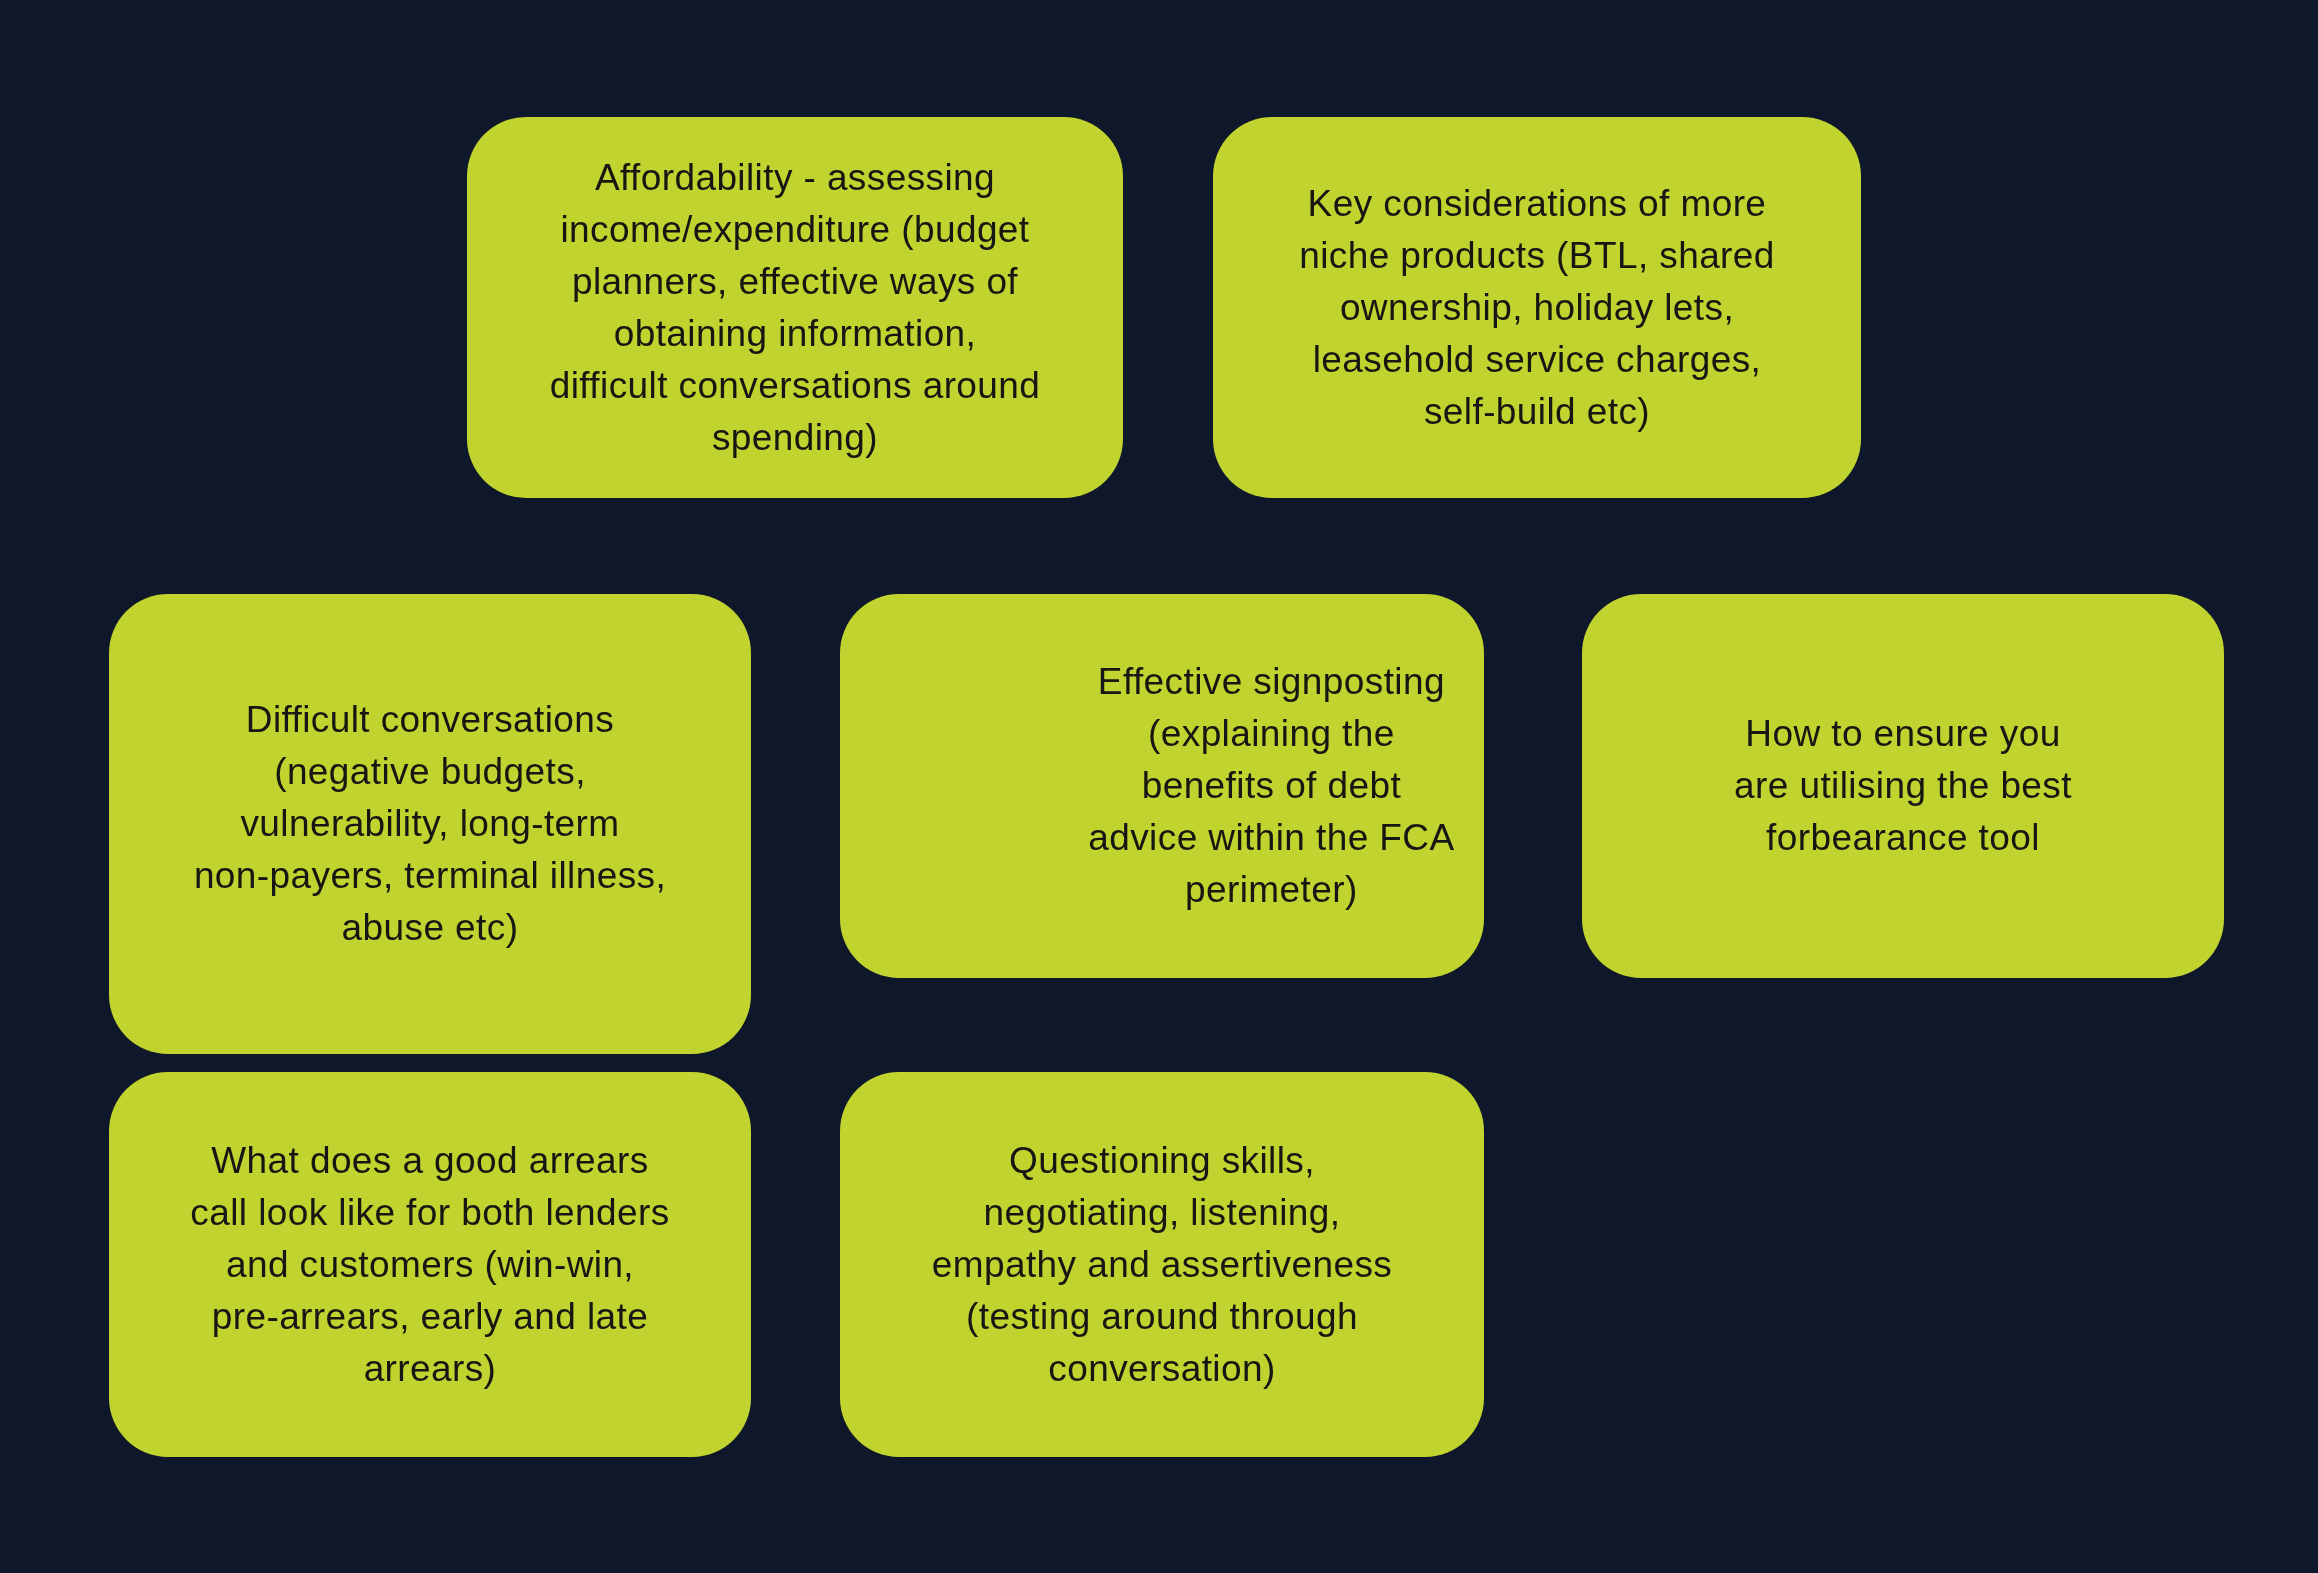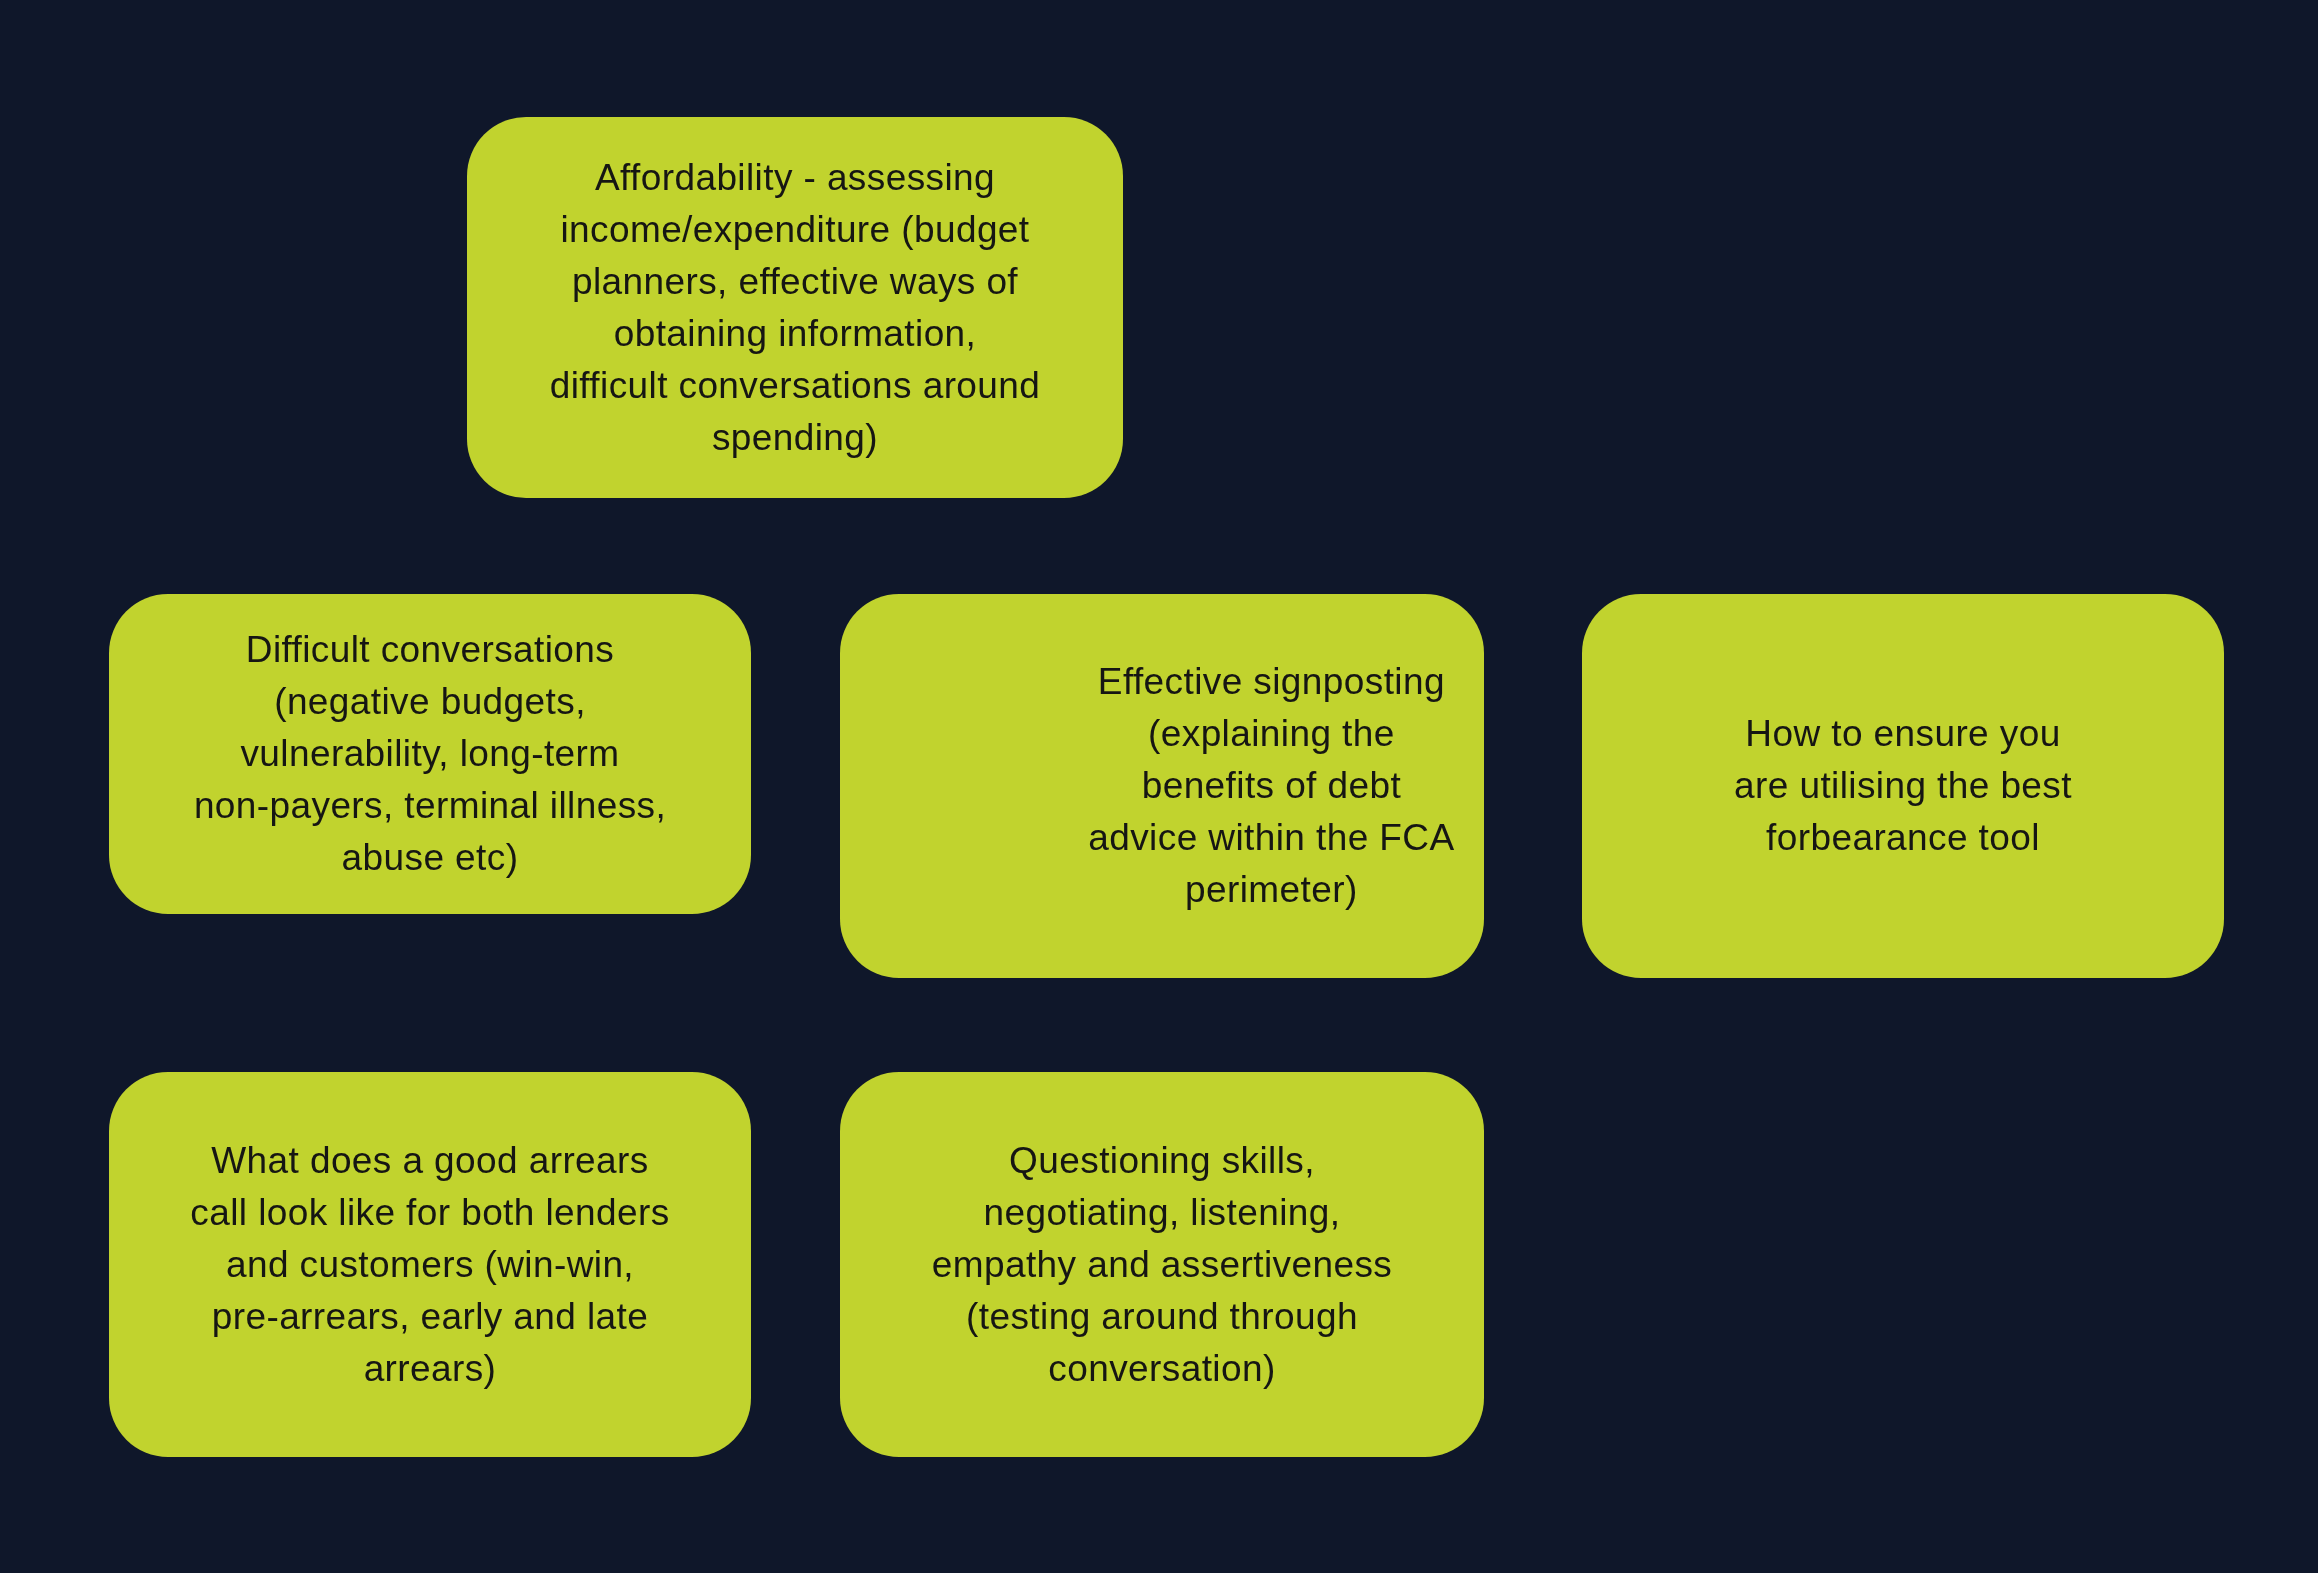--- a/index.html
+++ b/index.html
@@ -31,21 +31,21 @@
     font-weight: 400;
     line-height: 52px;
     text-align: center;
     white-space: pre-line;
     letter-spacing: 0.4px;
   }
   
   .card-1 { left: 467px;  top: 117px;  width: 656px; height: 381px; }
   .card-2 { left: 1213px; top: 117px;  width: 648px; height: 381px; }
   
-  .card-3 { left: 109px;  top: 594px;  width: 642px; height: 320px; }
+  .card-3 { left: 109px;  top: 594px;  width: 642px; height: 460px; }
   .card-4 { left: 840px; top: 594px;  width: 644px; height: 384px; justify-content: flex-end; }
   .card-5 { left: 1582px; top: 594px;  width: 642px; height: 384px; }
   
   .card-6 { left: 109px;  top: 1072px; width: 642px; height: 385px; }
   .card-7 { left: 840px; top: 1072px; width: 644px; height: 385px; }
   .card-8 { left: 1582px; top: 1072px; width: 642px; height: 385px; }
 </style>
 </head>
 <body style="background: rgb(255, 255, 255);">
 
@@ -53,20 +53,27 @@
 
   <div class="card card-1">
     <span class="card-text">Affordability - assessing
 income/expenditure (budget
 planners, effective ways of
 obtaining information,
 difficult conversations around
 spending)</span>
   </div>
 
+  <div class="card card-2">
+    <span class="card-text">Key considerations of more
+niche products (BTL, shared
+ownership, holiday lets,
+leasehold service charges,
+self-build etc)</span>
+  </div>
 
   <div class="card card-3">
     <span class="card-text">Difficult conversations
 (negative budgets,
 vulnerability, long-term
 non-payers, terminal illness,
 abuse etc)</span>
   </div>
 
   <div class="card card-4">

